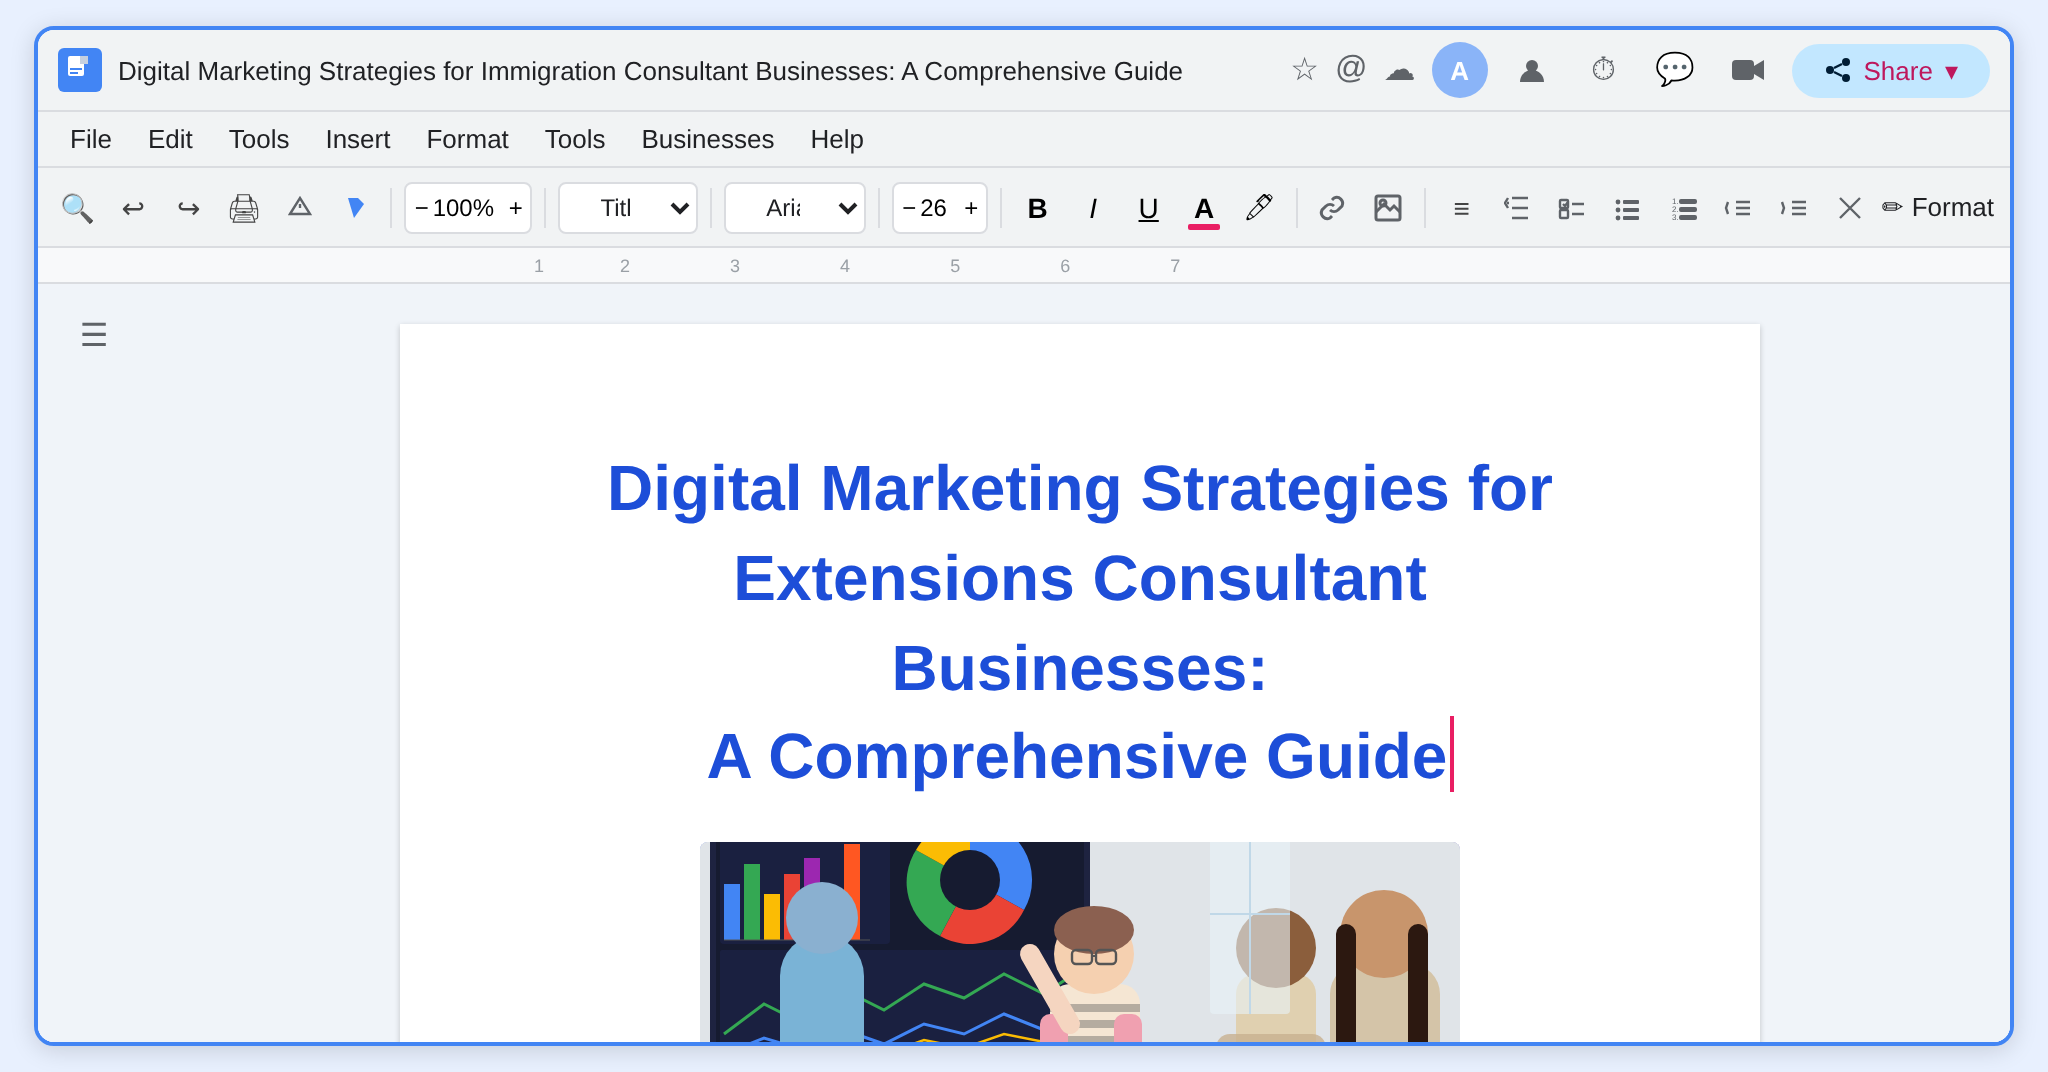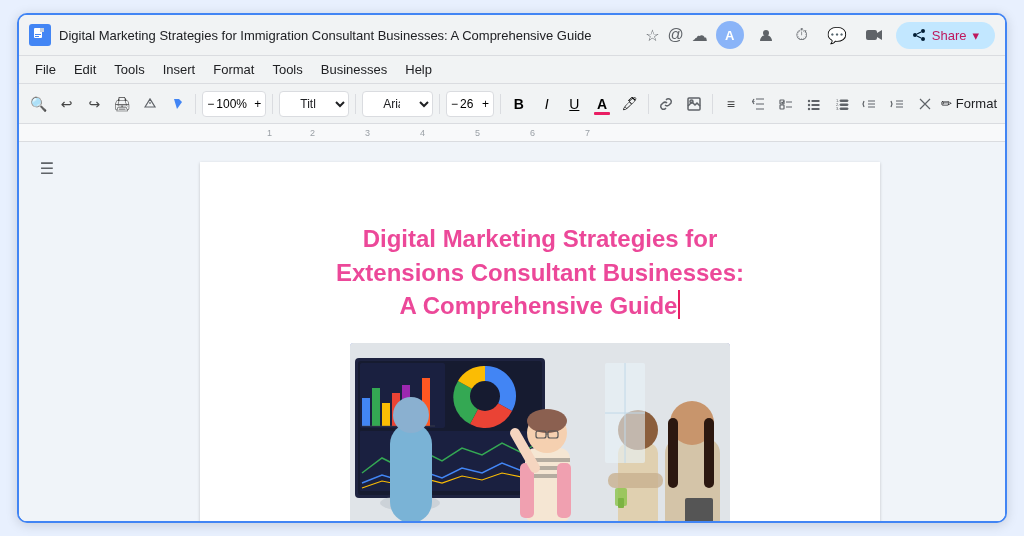--- a/index.html
+++ b/index.html
@@ -278,24 +278,24 @@
       background: white;
       box-shadow: 0 1px 3px rgba(0,0,0,0.2);
       padding: 60px 80px 40px;
       display: flex;
       flex-direction: column;
       align-items: center;
     }
 
     .doc-title {
       font-family: Arial, sans-serif;
-      font-size: 24px;
+      font-size: 32px;
       font-weight: bold;
       text-align: center;
-      color: #ec4899;
+      color: #1d4ed8;
       line-height: 1.4;
       margin-bottom: 20px;
       width: 100%;
     }
 
     .cursor-line {
       display: inline-block;
       width: 2px;
       height: 1.2em;
       background: #e91e63;

